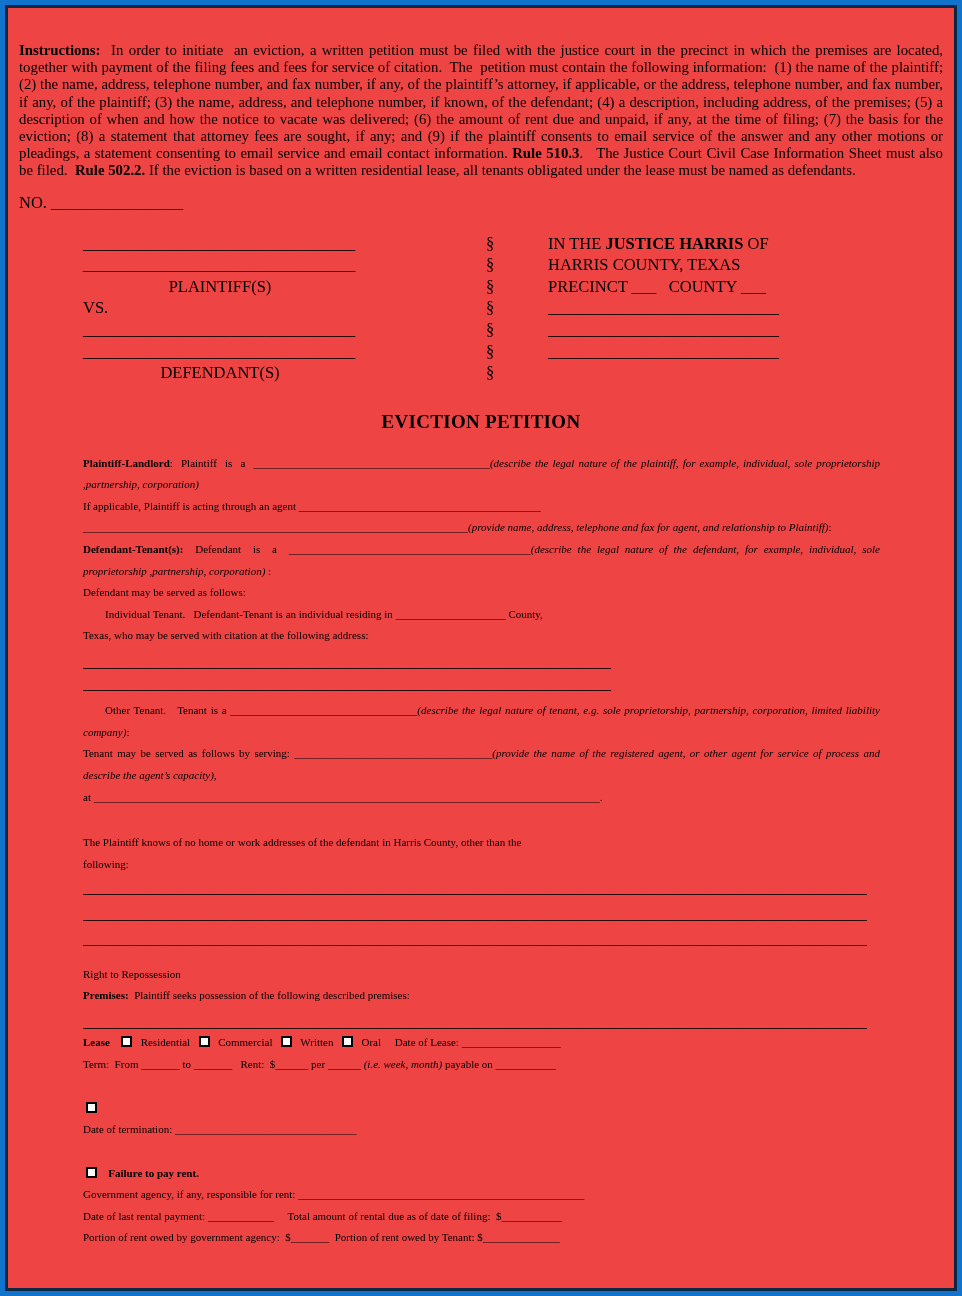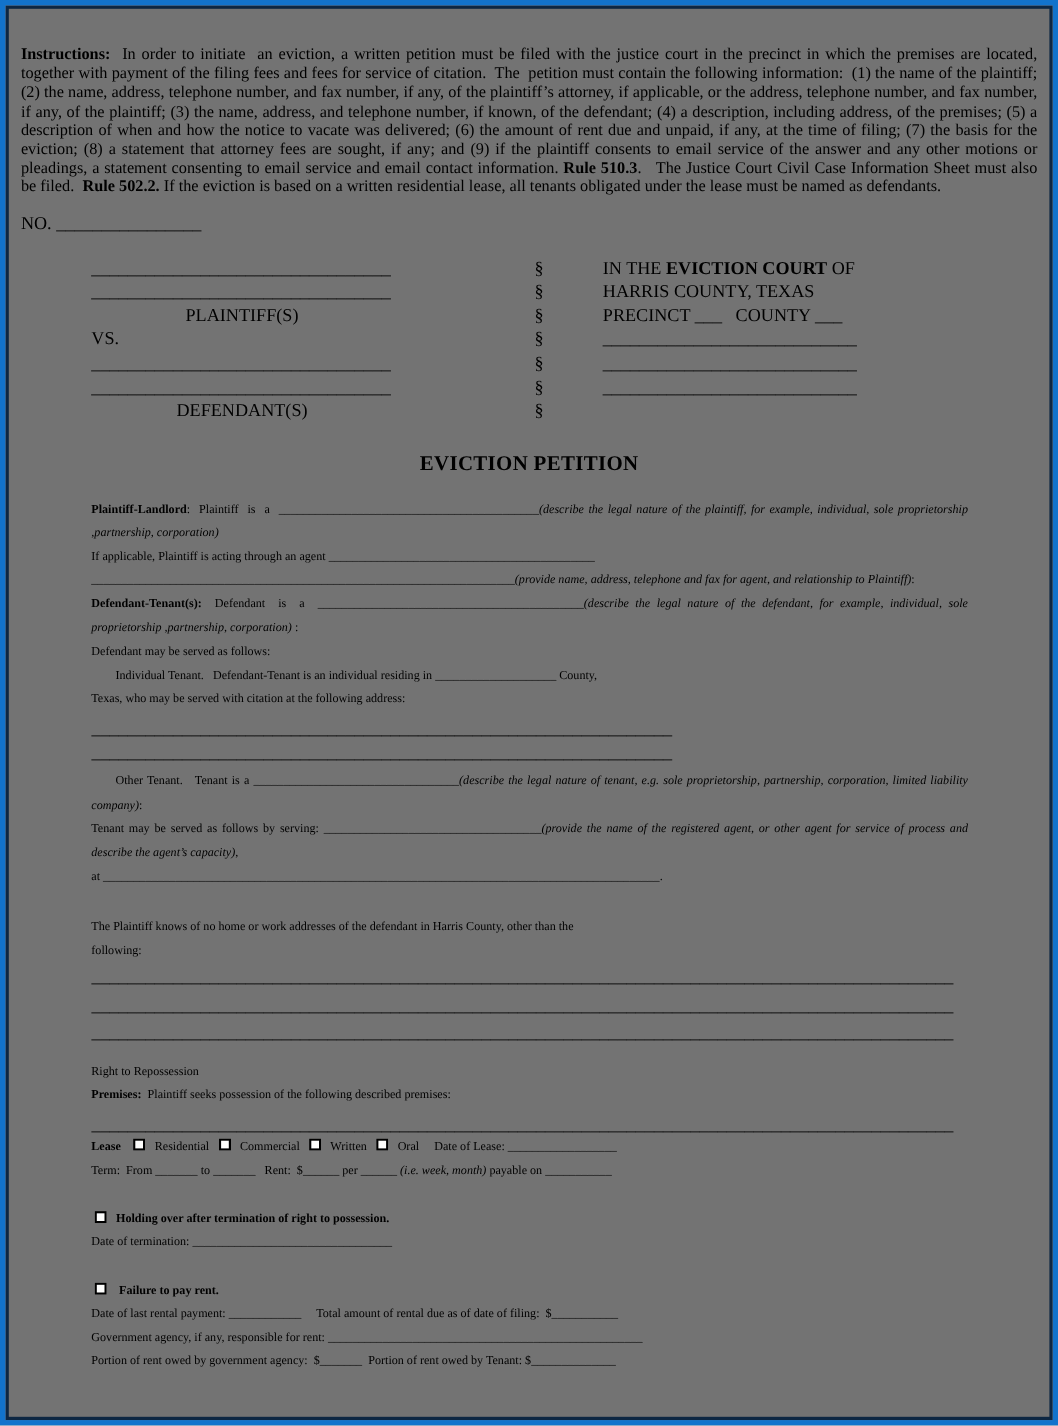--- a/index.html
+++ b/index.html
@@ -1,19 +1,19 @@
 <!DOCTYPE html>
 <html><head>
 <meta charset="utf-8">
 <style>
   * { box-sizing: border-box; }
   html, body { margin: 0; padding: 0; background: #ffffff; }
   .page {
     width: 962px; height: 1296px;
-    background: #737373;
+    background: #ef4444;
     border: 5px solid #1273cc;
     font-family: "Liberation Serif", "DejaVu Serif", serif;
     color: #000000;
     overflow: hidden;
   }
   .inner {
     width: 100%; height: 100%;
     border: 3px solid #0d2743;
     padding: 34px 11px 0 11px;
     overflow: hidden;
@@ -76,21 +76,21 @@
       <div class="cap-mid">
         <div class="cap-row">§</div>
         <div class="cap-row">§</div>
         <div class="cap-row">§</div>
         <div class="cap-row">§</div>
         <div class="cap-row">§</div>
         <div class="cap-row">§</div>
         <div class="cap-row">§</div>
       </div>
       <div class="cap-right">
-        <div class="cap-row"><span>IN THE </span><span class="b">EVICTION COURT</span><span> OF</span></div>
+        <div class="cap-row"><span>IN THE </span><span class="b">JUSTICE HARRIS</span><span> OF</span></div>
         <div class="cap-row">HARRIS COUNTY, TEXAS</div>
         <div class="cap-row"><span>PRECINCT </span><span class="blank">___</span><span>   COUNTY </span><span class="blank">___</span></div>
         <div class="cap-row">____________________________</div>
         <div class="cap-row">____________________________</div>
         <div class="cap-row">____________________________</div>
         <div class="cap-row"></div>
       </div>
     </div>
 
     <h1 class="title"><span class="u">EVICTION PETITION</span></h1>
@@ -113,22 +113,22 @@
     <div class="blankline sp">_______________________________________________________________________________________________</div>
 
     <p class="body-p mt12"><span class="u">Right to Repossession</span></p>
     <p class="body-p"><span class="b">Premises:</span><span>  Plaintiff seeks possession of the following described premises:</span></p>
 
     <div class="blankline mt4">_______________________________________________________________________________________________</div>
 
     <p class="body-p"><span class="b">Lease</span><span>   </span><span class="cbx"></span><span>  Residential  </span><span class="cbx"></span><span>  Commercial  </span><span class="cbx"></span><span>  Written  </span><span class="cbx"></span><span>  Oral     Date of Lease: </span><span class="blank">__________________</span></p>
     <p class="body-p"><span>Term:  From </span><span class="blank">_______</span><span> to </span><span class="blank">_______</span><span>   Rent:  $</span><span class="blank">______</span><span> per </span><span class="blank">______</span><span> </span><span class="i">(i.e. week, month)</span><span> payable on </span><span class="blank">___________</span></p>
 
-    <p class="body-p mt22"><span class="cbx"></span><span>  </span><span class="b">Holding over after termination of right to possession.</span></p>
+    <p class="body-p mt22"><span class="cbx"></span><span>  </span></p>
     <p class="body-p"><span>Date of termination: </span><span class="blank">_________________________________</span></p>
 
     <p class="body-p mt22"><span class="cbx"></span><span>   </span><span class="b">Failure to pay rent.</span></p>
+    <p class="body-p"><span>Government agency, if any, responsible for rent: </span><span class="blank">____________________________________________________</span></p>
     <p class="body-p"><span>Date of last rental payment: </span><span class="blank">____________</span><span>     Total amount of rental due as of date of filing:  $</span><span class="blank">___________</span></p>
-    <p class="body-p"><span>Government agency, if any, responsible for rent: </span><span class="blank">____________________________________________________</span></p>
     <p class="body-p"><span>Portion of rent owed by government agency:  $</span><span class="blank">_______</span><span>  Portion of rent owed by Tenant: $</span><span class="blank">______________</span></p>
 
   </div>
 </div>
 
 </body></html>

